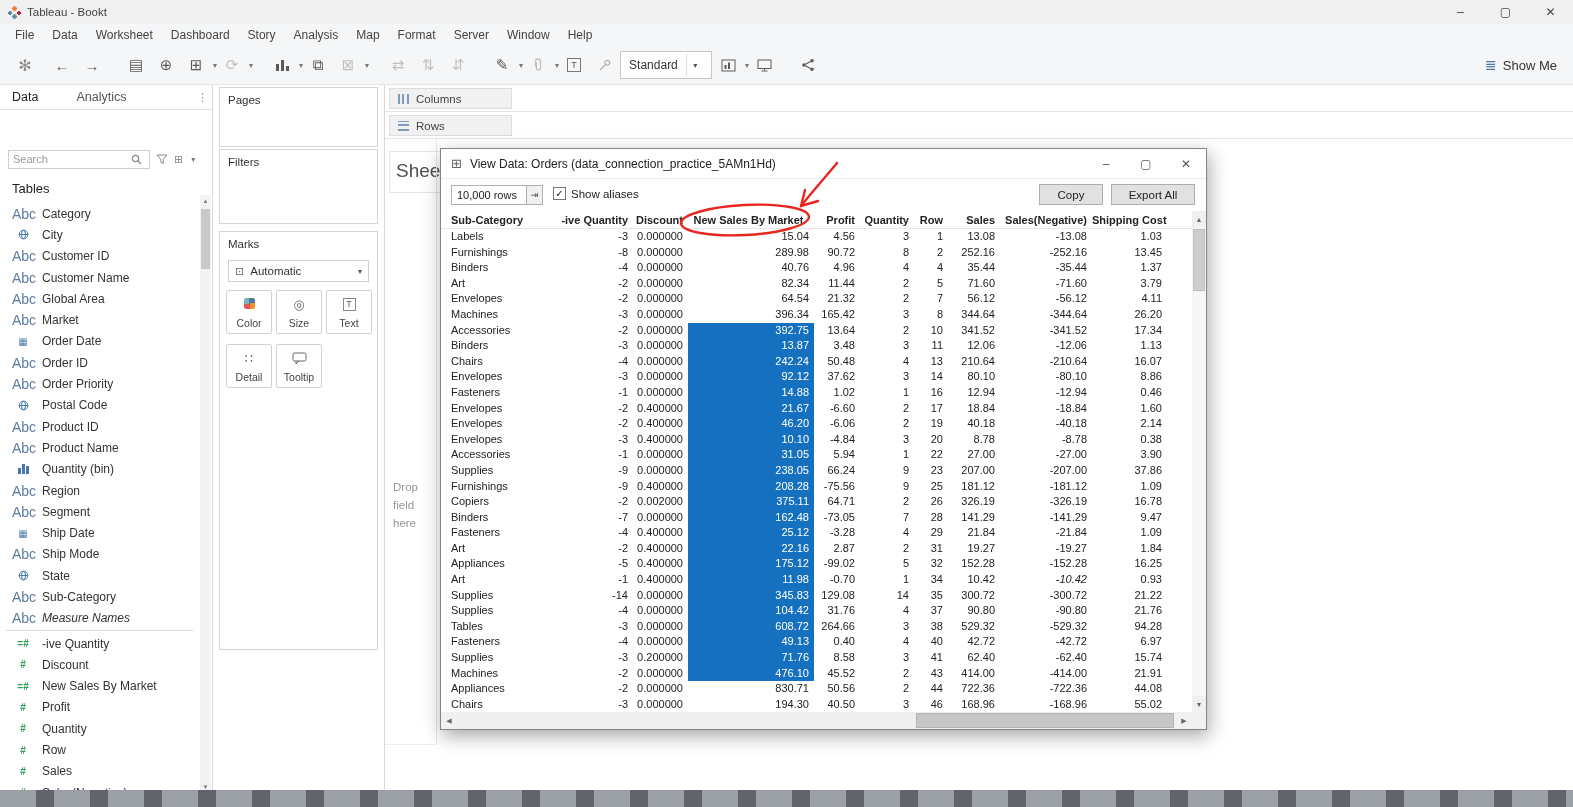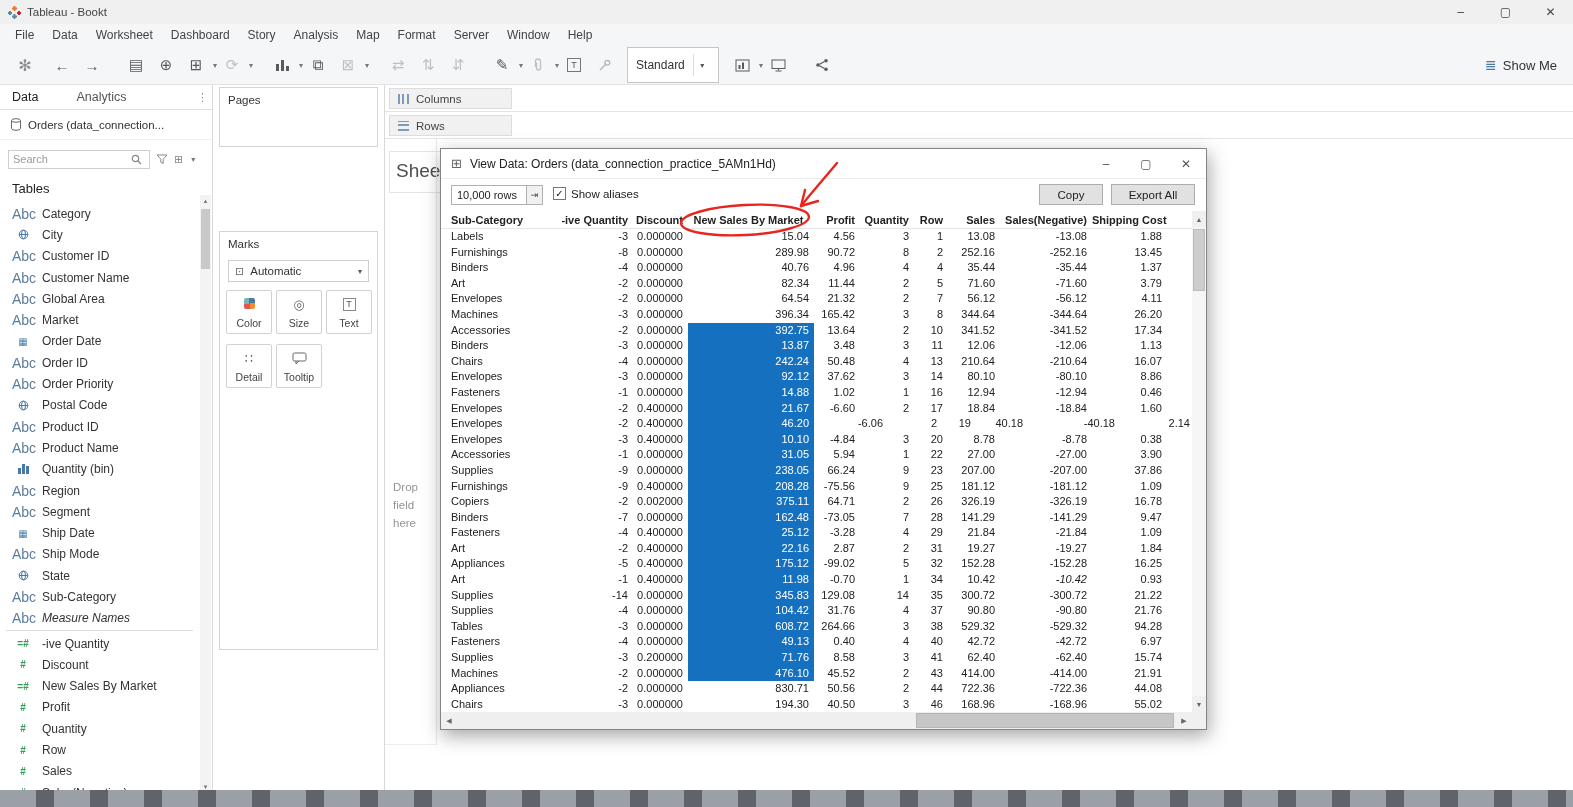--- a/index.html
+++ b/index.html
@@ -22,22 +22,22 @@
   
   .toolbar{position:absolute;left:0;top:46px;right:0;height:39px;background:#f5f6f7;
     border-bottom:1px solid #e3e3e3;display:flex;align-items:center;padding-left:10px}
   .tbtn{min-width:24px;height:26px;display:flex;align-items:center;justify-content:center;
     font-size:15px;color:#5a5a5a;margin:0 3px;position:relative}
   .tbtn.logo{font-size:16px;color:#8a8a8a;margin-right:10px}
   .tbtn.dim{color:#c0c0c0}
   .car{font-size:8px;color:#777;margin-left:2px;align-self:center}
   .tsep{width:14px}
   .tboxT{width:14px;height:14px;border:1px solid #777;font-size:9px;line-height:12px;text-align:center;color:#555}
-  .std-select{height:36px;min-width:92px;border:1px solid #c6c6c6;background:#fff;display:flex;
-    align-items:center;font-size:12px;color:#333;margin:0 8px;padding-left:8px}
+  .std-select{height:28px;min-width:92px;border:1px solid #c6c6c6;background:#fff;display:flex;
+    align-items:center;font-size:12px;color:#333;margin:0 1px;padding-left:8px}
   .std-select .sel-car{width:18px;height:22px;border-left:1px solid #ddd;margin-left:8px;
     display:flex;align-items:center;justify-content:center;font-size:8px;color:#555}
   .showme{margin-left:auto;margin-right:16px;display:flex;align-items:center;gap:6px;
     font-size:13px;color:#333}
   .showme .sm-ic{color:#4e79a7;font-size:14px}
 
   
   .left-panel{position:absolute;left:0;top:85px;width:213px;bottom:0;background:#fff;
     border-right:1px solid #d9d9d9}
   .panel-tabs{position:absolute;left:0;top:0;right:0;height:25px;border-bottom:1px solid #e0e0e0;
@@ -277,29 +277,20 @@
       <span>Show Me</span>
     </div>
   </div>
 
   <div class="left-panel">
     <div class="panel-tabs">
       <span class="tab">Data</span>
       <span class="tab inactive">Analytics</span>
       <span class="panel-more">⋮</span>
     </div>
-    <div class="datasource">
-      <span>
-        <svg width="12" height="13" viewBox="0 0 12 13">
-            <ellipse cx="6" cy="2.5" rx="4.5" ry="1.8" fill="none" stroke="#666"></ellipse>
-            <path d="M1.5 2.5 V10.5 a4.5 1.8 0 0 0 9 0 V2.5" fill="none" stroke="#666"></path>
-          </svg>
-      </span>
-      <span>Orders (data_connection...</span>
-    </div>
     <div class="search-row">
       <div class="search-box">
         <input type="text" placeholder="Search" style="">
         <span>
           <svg width="11" height="11" viewBox="0 0 11 11">
               <circle cx="4.5" cy="4.5" r="3.2" fill="none" stroke="#8a8a8a" stroke-width="1.2"></circle>
               <line x1="7" y1="7" x2="10" y2="10" stroke="#8a8a8a" stroke-width="1.2"></line>
             </svg>
         </span>
       </div>
@@ -454,20 +445,23 @@
     <div class="fields-scroll">
       <div class="fs-arrow">▲</div>
       <div class="fs-thumb"></div>
       <div class="fs-arrow bottom">▼</div>
     </div>
   </div>
 
   <div class="cards-panel">
     <div class="card card-pages">
       <div class="card-label">Pages</div>
+    </div>
+    <div class="card card-filters">
+      <div class="card-label">Filters</div>
     </div>
     <div class="card card-marks">
       <div class="card-label">Marks</div>
       <div class="mark-type">
         <span class="mt-ic">⊡</span>
         <span>Automatic</span>
         <span class="mt-car">▾</span>
       </div>
       <div class="mark-btn" style="left:6px;top:58px">
         <span class="quad"></span>
@@ -563,21 +557,21 @@
           <div class="vd-row">
             <div class="vd-cell al" style="width: 108px;">Labels</div>
             <div class="vd-cell" style="width: 76px;">-3</div>
             <div class="vd-cell" style="width: 55px;">0.000000</div>
             <div class="vd-cell" style="width: 126px;">15.04</div>
             <div class="vd-cell" style="width: 46px;">4.56</div>
             <div class="vd-cell" style="width: 54px;">3</div>
             <div class="vd-cell" style="width: 34px;">1</div>
             <div class="vd-cell" style="width: 52px;">13.08</div>
             <div class="vd-cell" style="width: 92px;">-13.08</div>
-            <div class="vd-cell" style="width: 75px;">1.88</div>
+            <div class="vd-cell" style="width: 75px;">1.03</div>
           </div>
           <div class="vd-row">
             <div class="vd-cell al" style="width: 108px;">Furnishings</div>
             <div class="vd-cell" style="width: 76px;">-8</div>
             <div class="vd-cell" style="width: 55px;">0.000000</div>
             <div class="vd-cell" style="width: 126px;">289.98</div>
             <div class="vd-cell" style="width: 46px;">90.72</div>
             <div class="vd-cell" style="width: 54px;">8</div>
             <div class="vd-cell" style="width: 34px;">2</div>
             <div class="vd-cell" style="width: 52px;">252.16</div>
@@ -702,21 +696,21 @@
             <div class="vd-cell" style="width: 34px;">17</div>
             <div class="vd-cell" style="width: 52px;">18.84</div>
             <div class="vd-cell" style="width: 92px;">-18.84</div>
             <div class="vd-cell" style="width: 75px;">1.60</div>
           </div>
           <div class="vd-row">
             <div class="vd-cell al" style="width: 108px;">Envelopes</div>
             <div class="vd-cell" style="width: 76px;">-2</div>
             <div class="vd-cell" style="width: 55px;">0.400000</div>
             <div class="vd-cell hl" style="width: 126px;">46.20</div>
-            <div class="vd-cell" style="width: 46px; margin-left: 28px;">-6.06</div>
+            <div class="vd-cell" style="width: 46px;">-6.06</div>
             <div class="vd-cell" style="width: 54px;">2</div>
             <div class="vd-cell" style="width: 34px;">19</div>
             <div class="vd-cell" style="width: 52px;">40.18</div>
             <div class="vd-cell" style="width: 92px;">-40.18</div>
             <div class="vd-cell" style="width: 75px;">2.14</div>
           </div>
           <div class="vd-row">
             <div class="vd-cell al" style="width: 108px;">Envelopes</div>
             <div class="vd-cell" style="width: 76px;">-3</div>
             <div class="vd-cell" style="width: 55px;">0.400000</div>

